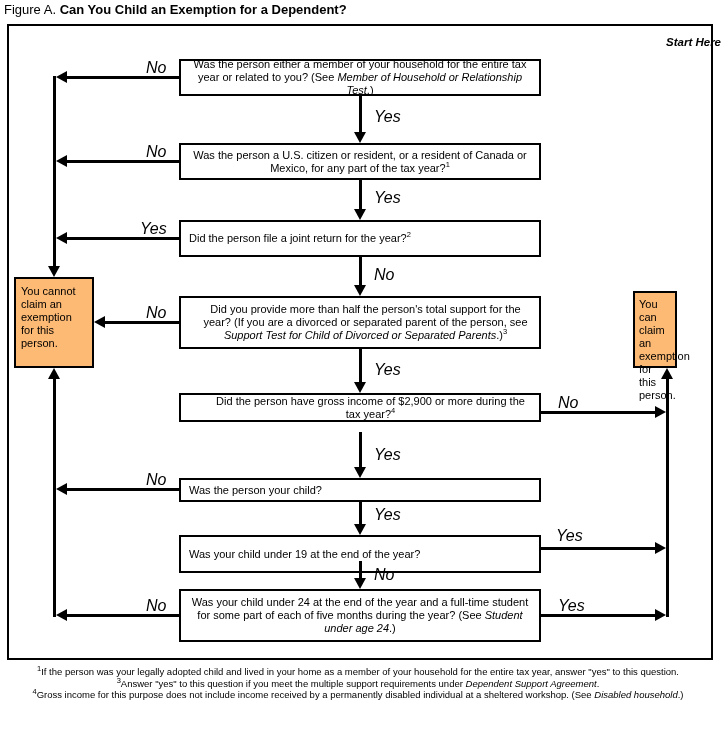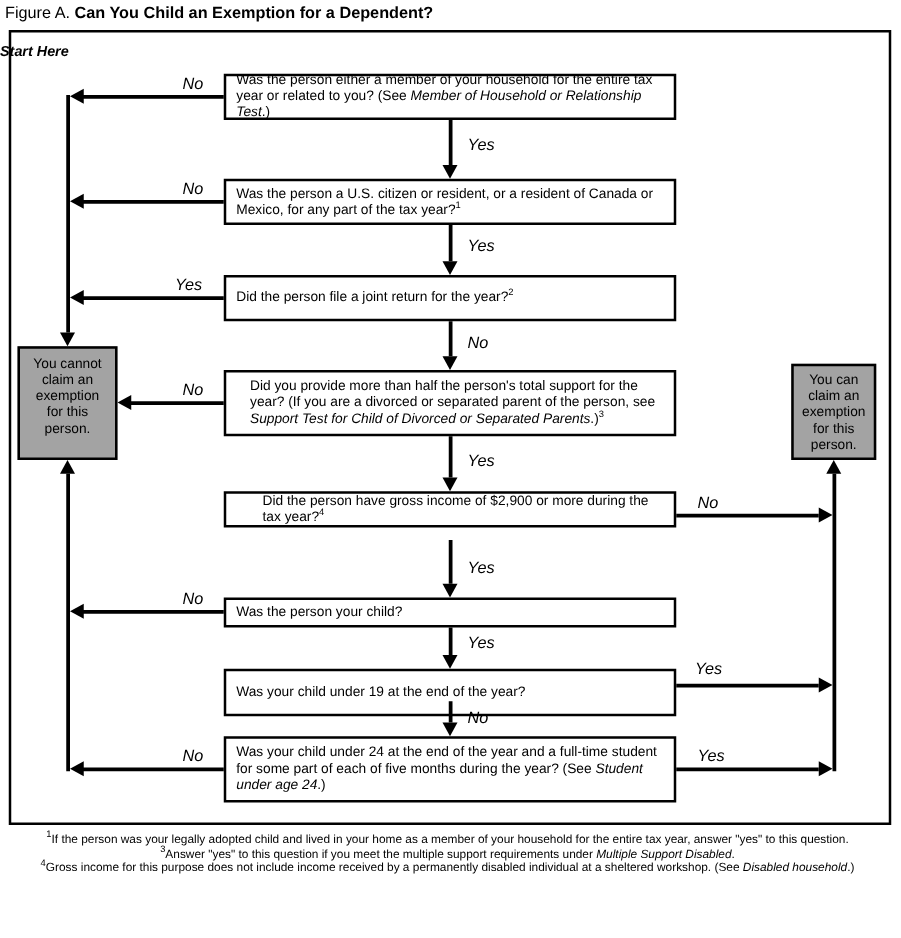--- a/index.html
+++ b/index.html
@@ -1,38 +1,38 @@
 <!DOCTYPE html>
 <html><head>
 <meta charset="utf-8">
 <style>
   html,body{margin:0;padding:0;background:#fff;}
   #canvas{position:relative;width:721px;height:750px;background:#fff;overflow:hidden;
           font-family:"Liberation Sans","DejaVu Sans",sans-serif;color:#000;}
   .title{position:absolute;top:2px;left:4px;font-size:13px;white-space:nowrap;}
   .title b{font-size:13px;}
   .frame{position:absolute;left:7px;top:24px;width:706px;height:636px;border:2px solid #000;box-sizing:border-box;}
-  .starthere{position:absolute;left:0;top:36px;width:721px;text-align:left;
+  .starthere{position:absolute;left:0;top:36px;width:721px;text-align:right;
              font-weight:bold;font-style:italic;font-size:11.5px;}
   .qbox{position:absolute;left:179px;width:362px;border:2px solid #000;background:#fff;
         box-sizing:border-box;display:flex;align-items:center;padding:2px 8px;
-        font-size:11px;line-height:13px;}
+        font-size:11px;line-height:13px;text-align:center;}
   .qbox i{font-style:italic;}
   .qbox sup,.fnote sup{font-size:7.5px;line-height:0;}
-  .rbox{position:absolute;border:2px solid #000;background:#a3a3a3;box-sizing:border-box;
-        padding:6px 5px;font-size:11px;line-height:13px;text-align:center;}
+  .rbox{position:absolute;border:2px solid #000;background:#fdba74;box-sizing:border-box;
+        padding:6px 5px;font-size:11px;line-height:13px;}
   .hline,.vline{position:absolute;background:#000;}
   .hline{height:3px;}
   .vline{width:3px;}
   .ah{position:absolute;width:0;height:0;}
   .ah-down{border-left:6px solid transparent;border-right:6px solid transparent;border-top:11px solid #000;}
   .ah-up{border-left:6px solid transparent;border-right:6px solid transparent;border-bottom:11px solid #000;}
   .ah-left{border-top:6px solid transparent;border-bottom:6px solid transparent;border-right:11px solid #000;}
   .ah-right{border-top:6px solid transparent;border-bottom:6px solid transparent;border-left:11px solid #000;}
-  .lbl{position:absolute;font-style:italic;font-size:13px;white-space:nowrap;}
+  .lbl{position:absolute;font-style:italic;font-size:16px;white-space:nowrap;}
   .footnotes{position:absolute;left:4px;top:666px;width:708px;font-size:9.5px;line-height:11.5px;}
   .fnote{padding-left:8px;text-indent:-8px;text-align:center;}
   .fnote i{font-style:italic;}
 </style>
 </head>
 <body>
 
 <div id="canvas">
 
   <div class="title"><span>Figure A.</span>&nbsp;<b>Can You Child an Exemption for a Dependent?</b></div>
@@ -62,21 +62,21 @@
   <div class="qbox" style="top:535px;height:38px;">
     <div><span>Was your child under 19 at the end of the year?</span><i></i><span></span><sup></sup></div>
   </div>
   <div class="qbox" style="top:589px;height:53px;">
     <div><span>Was your child under 24 at the end of the year and a full-time student for some part of each of five months during the year? (See </span><i>Student under age 24</i><span>.)</span><sup></sup></div>
   </div>
 
   <div class="rbox" style="left:14px;top:277px;width:80px;height:91px;">
     <span>You cannot claim an exemption for this person.</span>
   </div>
-  <div class="rbox" style="left:633px;top:291px;width:68px;height:77px;padding:5px 4px;">
+  <div class="rbox" style="left:633px;top:291px;width:44px;height:77px;padding:5px 4px;">
     <span>You can claim an exemption for this person.</span>
   </div>
 
   <div class="vline" style="left:359px;top:96px;height:36px;"></div>
   <div class="ah ah-down" style="left:354px;top:132px;"></div>
   <div class="lbl" style="left:374px;top:108px;">Yes</div>
 
   <div class="vline" style="left:359px;top:180px;height:29px;"></div>
   <div class="ah ah-down" style="left:354px;top:209px;"></div>
   <div class="lbl" style="left:374px;top:189px;">Yes</div>
@@ -140,17 +140,17 @@
 
   <div class="hline" style="left:541px;top:614px;width:114px;"></div>
   <div class="ah ah-right" style="left:655px;top:609px;"></div>
   <div class="lbl" style="left:558px;top:597px;">Yes</div>
 
   <div class="ah ah-up" style="left:661px;top:368px;"></div>
   <div class="vline" style="left:666px;top:379px;height:238px;"></div>
 
   <div class="footnotes">
     <div class="fnote"><sup>1</sup><span>If the person was your legally adopted child and lived in your home as a member of your household for the entire tax year, answer "yes" to this question.</span><i></i><span></span></div>
-    <div class="fnote"><sup>3</sup><span>Answer "yes" to this question if you meet the multiple support requirements under </span><i>Multiple Support Disabled</i><span>.</span></div>
+    <div class="fnote"><sup>3</sup><span>Answer "yes" to this question if you meet the multiple support requirements under </span><i>Dependent Support Agreement</i><span>.</span></div>
     <div class="fnote"><sup>4</sup><span>Gross income for this purpose does not include income received by a permanently disabled individual at a sheltered workshop. (See </span><i>Disabled household</i><span>.)</span></div>
   </div>
 
 </div>
 
 </body></html>

